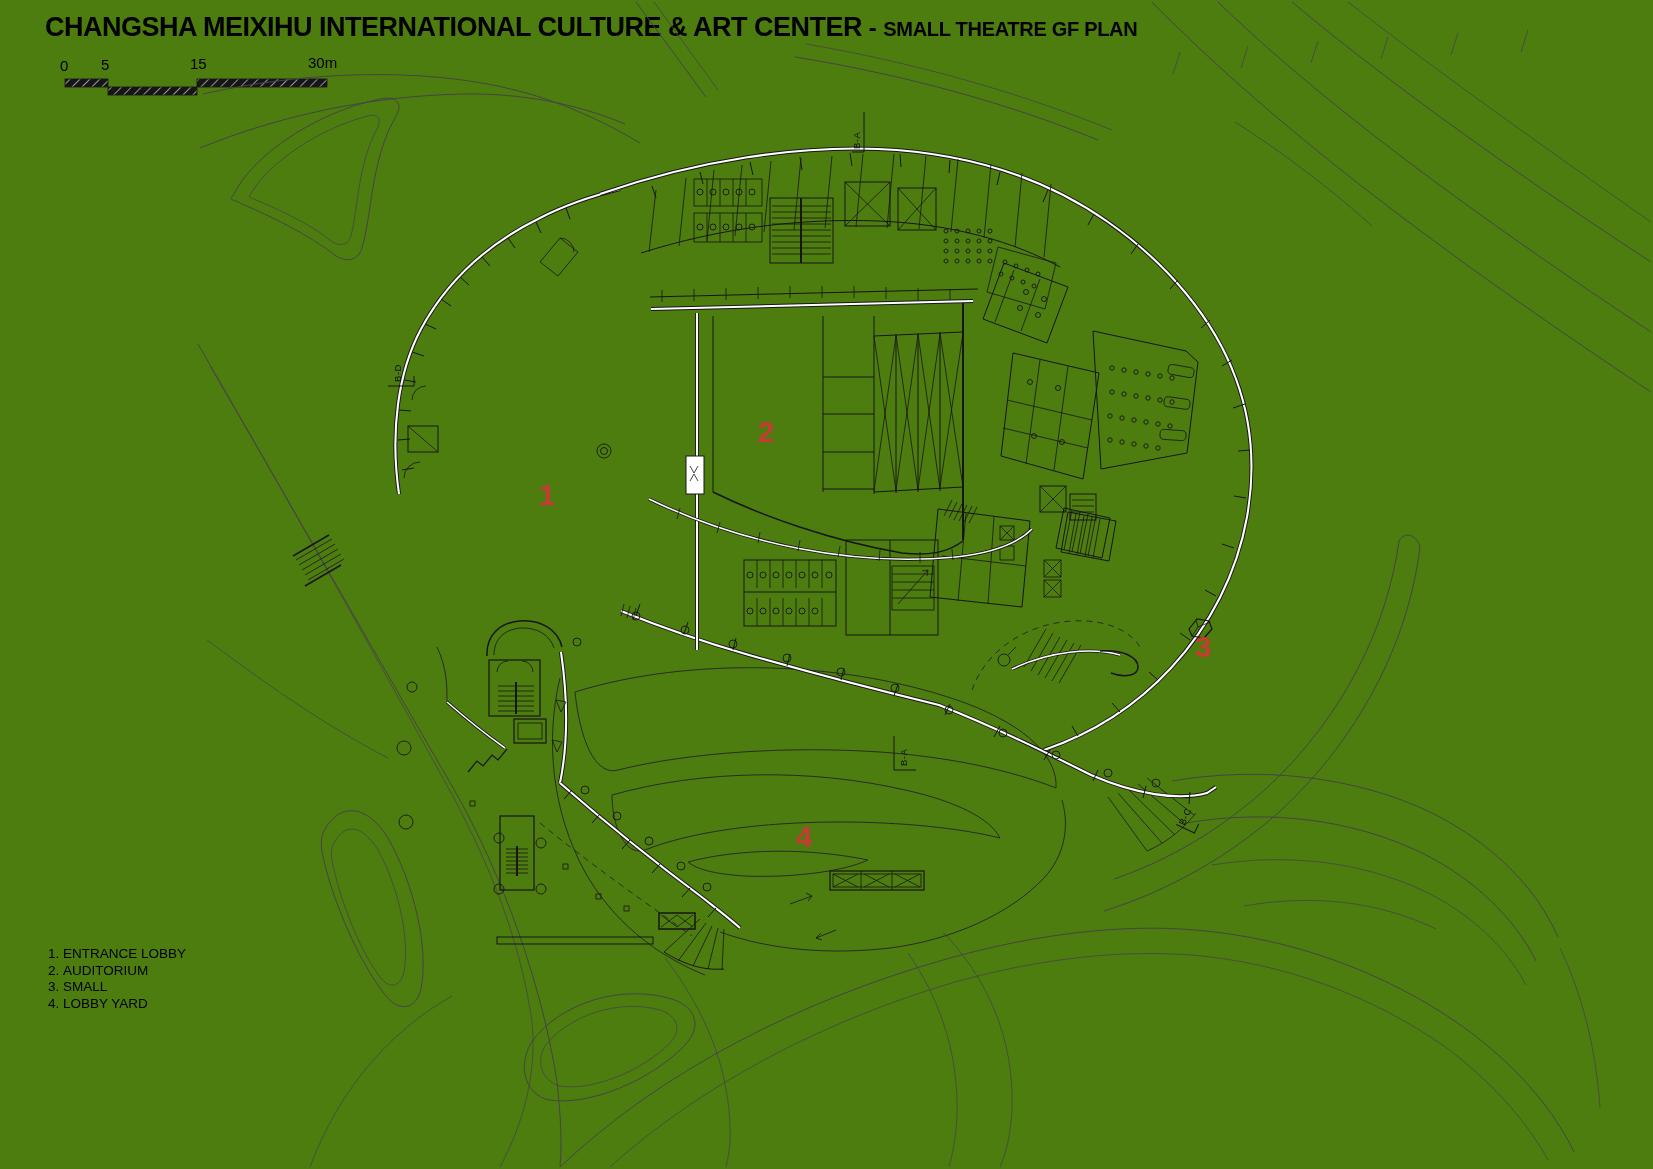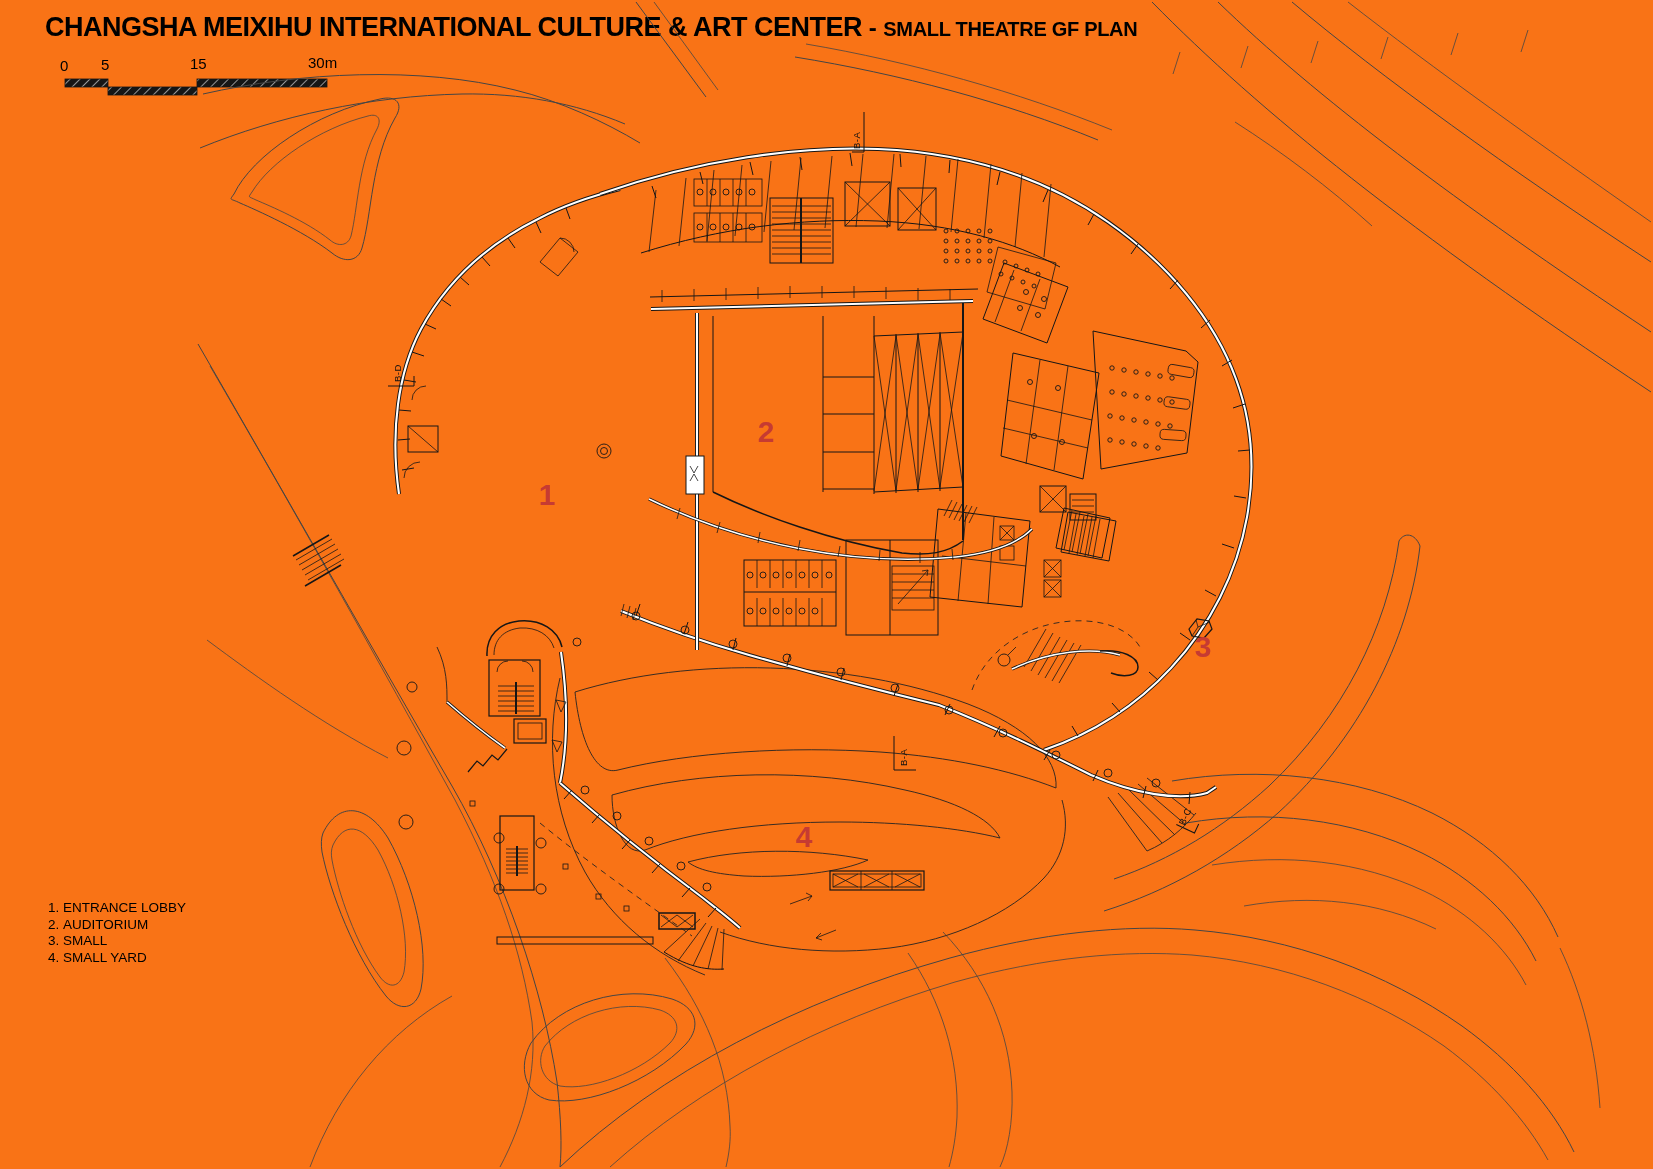--- a/index.html
+++ b/index.html
@@ -1,22 +1,22 @@
 <!DOCTYPE html>
 <html style="--label-red: #c63b32;"><head>
 <meta charset="utf-8">
 <style>
   html,body{margin:0;padding:0;background:#fff;}
-  .stage{position:relative;width:1653px;height:1169px;background:#f97316;overflow:hidden;
+  .stage{position:relative;width:1653px;height:1169px;background:#4d7c0f;overflow:hidden;
          font-family:"Liberation Sans",sans-serif;}
   .titlebar{position:absolute;left:45px;top:12px;white-space:nowrap;color:#000;}
   .title-main{font-size:27px;font-weight:700;letter-spacing:-.5px;}
   .title-sep{font-size:24px;font-weight:700;}
   .title-sub{font-size:20px;font-weight:700;letter-spacing:-.3px;}
-  .legend{position:absolute;left:48px;top:900px;font-size:13.5px;line-height:16.5px;color:#000;}
+  .legend{position:absolute;left:48px;top:946px;font-size:13.5px;line-height:16.5px;color:#000;}
   .legend div{white-space:nowrap;}
   svg{position:absolute;left:0;top:0;}
   .ln{fill:none;stroke:#454545;stroke-width:1;}
   .ln2{fill:none;stroke:#454545;stroke-width:.8;}
   .bk{fill:none;stroke:#161616;}
   .w08{stroke-width:.8}.w1{stroke-width:1}.w12{stroke-width:1.2}.w15{stroke-width:1.5}
   .w2{stroke-width:2}
   .rib{fill:none;stroke:#161616;stroke-width:4;}
   .ribm{fill:none;stroke:#161616;stroke-width:3.2;}
   .ribw{fill:none;stroke:#fff;stroke-width:2.1;}
@@ -34,21 +34,21 @@
 <div class="stage">
 
   <div class="titlebar">
     <span class="title-main">CHANGSHA MEIXIHU INTERNATIONAL CULTURE &amp; ART CENTER</span><span class="title-sep"> - </span><span class="title-sub">SMALL THEATRE GF PLAN</span>
   </div>
 
   <div class="legend">
     <div><span>1.</span>&nbsp;<span>ENTRANCE LOBBY</span></div>
     <div><span>2.</span>&nbsp;<span>AUDITORIUM</span></div>
     <div><span>3.</span>&nbsp;<span>SMALL</span></div>
-    <div><span>4.</span>&nbsp;<span>SMALL YARD</span></div>
+    <div><span>4.</span>&nbsp;<span>LOBBY YARD</span></div>
   </div>
 
   <svg width="1653" height="1169" viewBox="0 0 1653 1169">
     <defs>
       <pattern id="hatch" width="7" height="7" patternTransform="rotate(45)" patternUnits="userSpaceOnUse">
         <rect width="7" height="7" fill="#161616"></rect>
         <line x1="0" y1="0" x2="0" y2="7" stroke="#fff" stroke-width="1.1"></line>
       </pattern>
     </defs>
 

